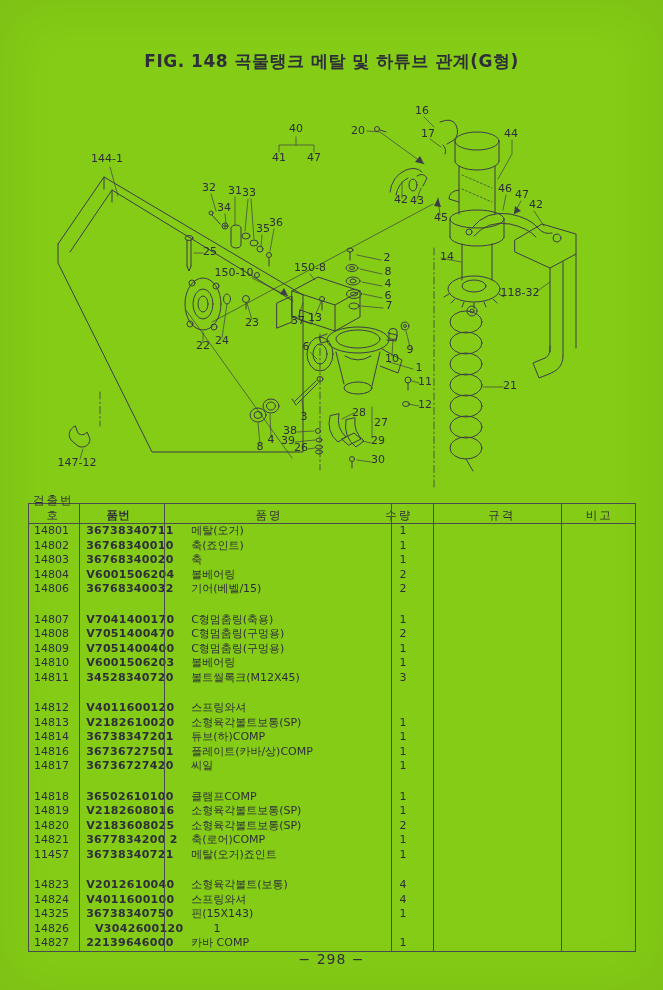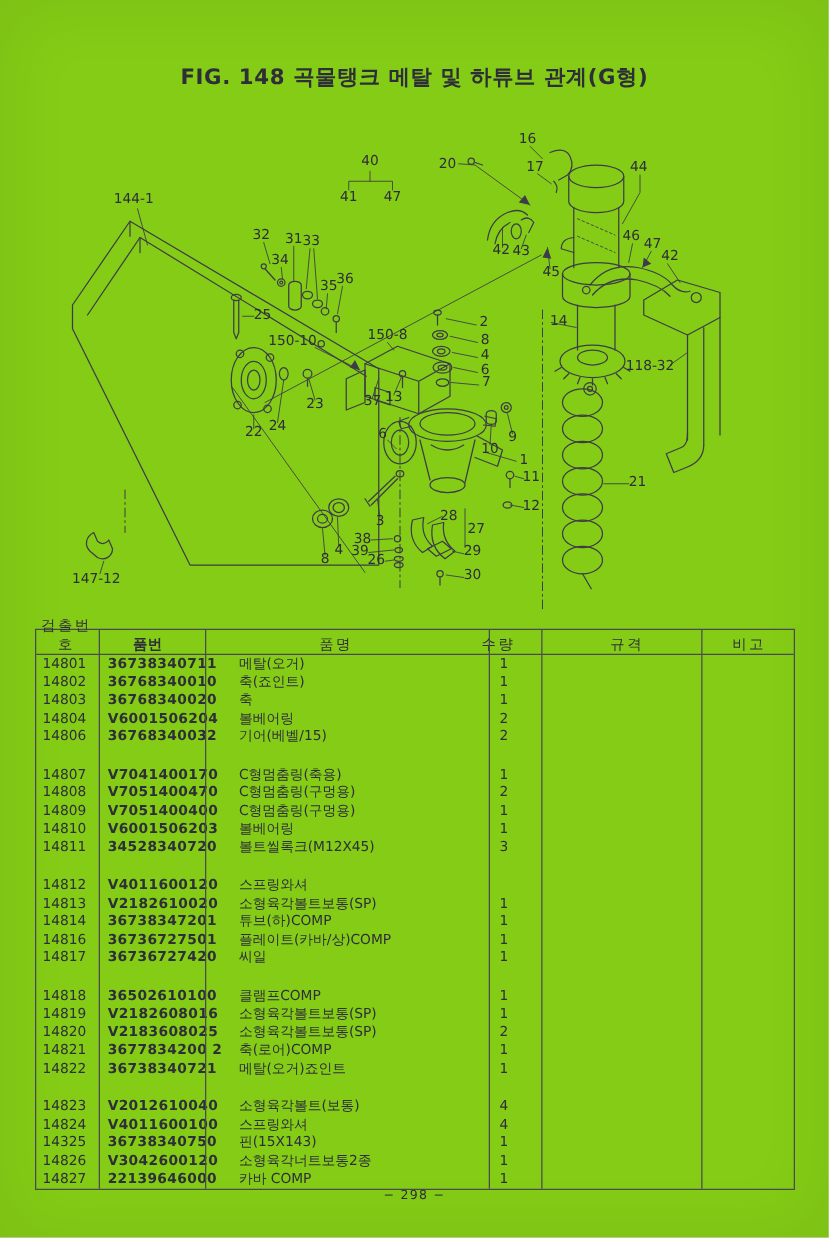--- a/index.html
+++ b/index.html
@@ -30,21 +30,21 @@
   .row.spacer{height:16px;}
   .c-ref{width:50px;padding-left:5px;box-sizing:border-box;}
   .c-part{width:85px;text-align:center;letter-spacing:.3px;font-weight:bold;}
   .c-name{width:227px;padding-left:4px;box-sizing:border-box;}
   .c-qty{width:42px;text-align:center;}
   .c-spec{width:128px;padding-left:21px;}
   .c-note{width:74px;}
   .thead .c-ref{padding-left:0;text-align:center;}
   .thead .c-name{padding-left:0;text-align:center;}
   .page-number{position:absolute;top:951px;left:0;width:100%;text-align:center;
-               font-size:10px;letter-spacing:1px;}
+               font-size:14px;letter-spacing:1px;}
 </style>
 </head>
 <body>
 
 <div class="page">
 
   <div class="title">FIG. 148 곡물탱크 메탈 및 하튜브 관계(G형)</div>
 
   <svg class="diagram" width="663" height="412" viewBox="0 95 663 412">
 
@@ -435,21 +435,21 @@
         </div>
         <div class="row">
           <div class="cell c-ref">14821</div>
           <div class="cell c-part">3677834200 2</div>
           <div class="cell c-name">축(로어)COMP</div>
           <div class="cell c-qty">1</div>
           <div class="cell c-spec"></div>
           <div class="cell c-note"></div>
         </div>
         <div class="row">
-          <div class="cell c-ref">14822</div>
+          <div class="cell c-ref">11457</div>
           <div class="cell c-part">36738340721</div>
           <div class="cell c-name">메탈(오거)죠인트</div>
           <div class="cell c-qty">1</div>
           <div class="cell c-spec"></div>
           <div class="cell c-note"></div>
         </div>
         <div class="row spacer"></div>
         <div class="row">
           <div class="cell c-ref">14823</div>
           <div class="cell c-part">V2012610040</div>
@@ -470,21 +470,20 @@
           <div class="cell c-ref">14325</div>
           <div class="cell c-part">36738340750</div>
           <div class="cell c-name">핀(15X143)</div>
           <div class="cell c-qty">1</div>
           <div class="cell c-spec"></div>
           <div class="cell c-note"></div>
         </div>
         <div class="row">
           <div class="cell c-ref">14826</div>
           <div class="cell c-part">V3042600120</div>
-          <div class="cell c-name">소형육각너트보통2종</div>
           <div class="cell c-qty">1</div>
           <div class="cell c-spec"></div>
           <div class="cell c-note"></div>
         </div>
         <div class="row">
           <div class="cell c-ref">14827</div>
           <div class="cell c-part">22139646000</div>
           <div class="cell c-name">카바 COMP</div>
           <div class="cell c-qty">1</div>
           <div class="cell c-spec"></div>

